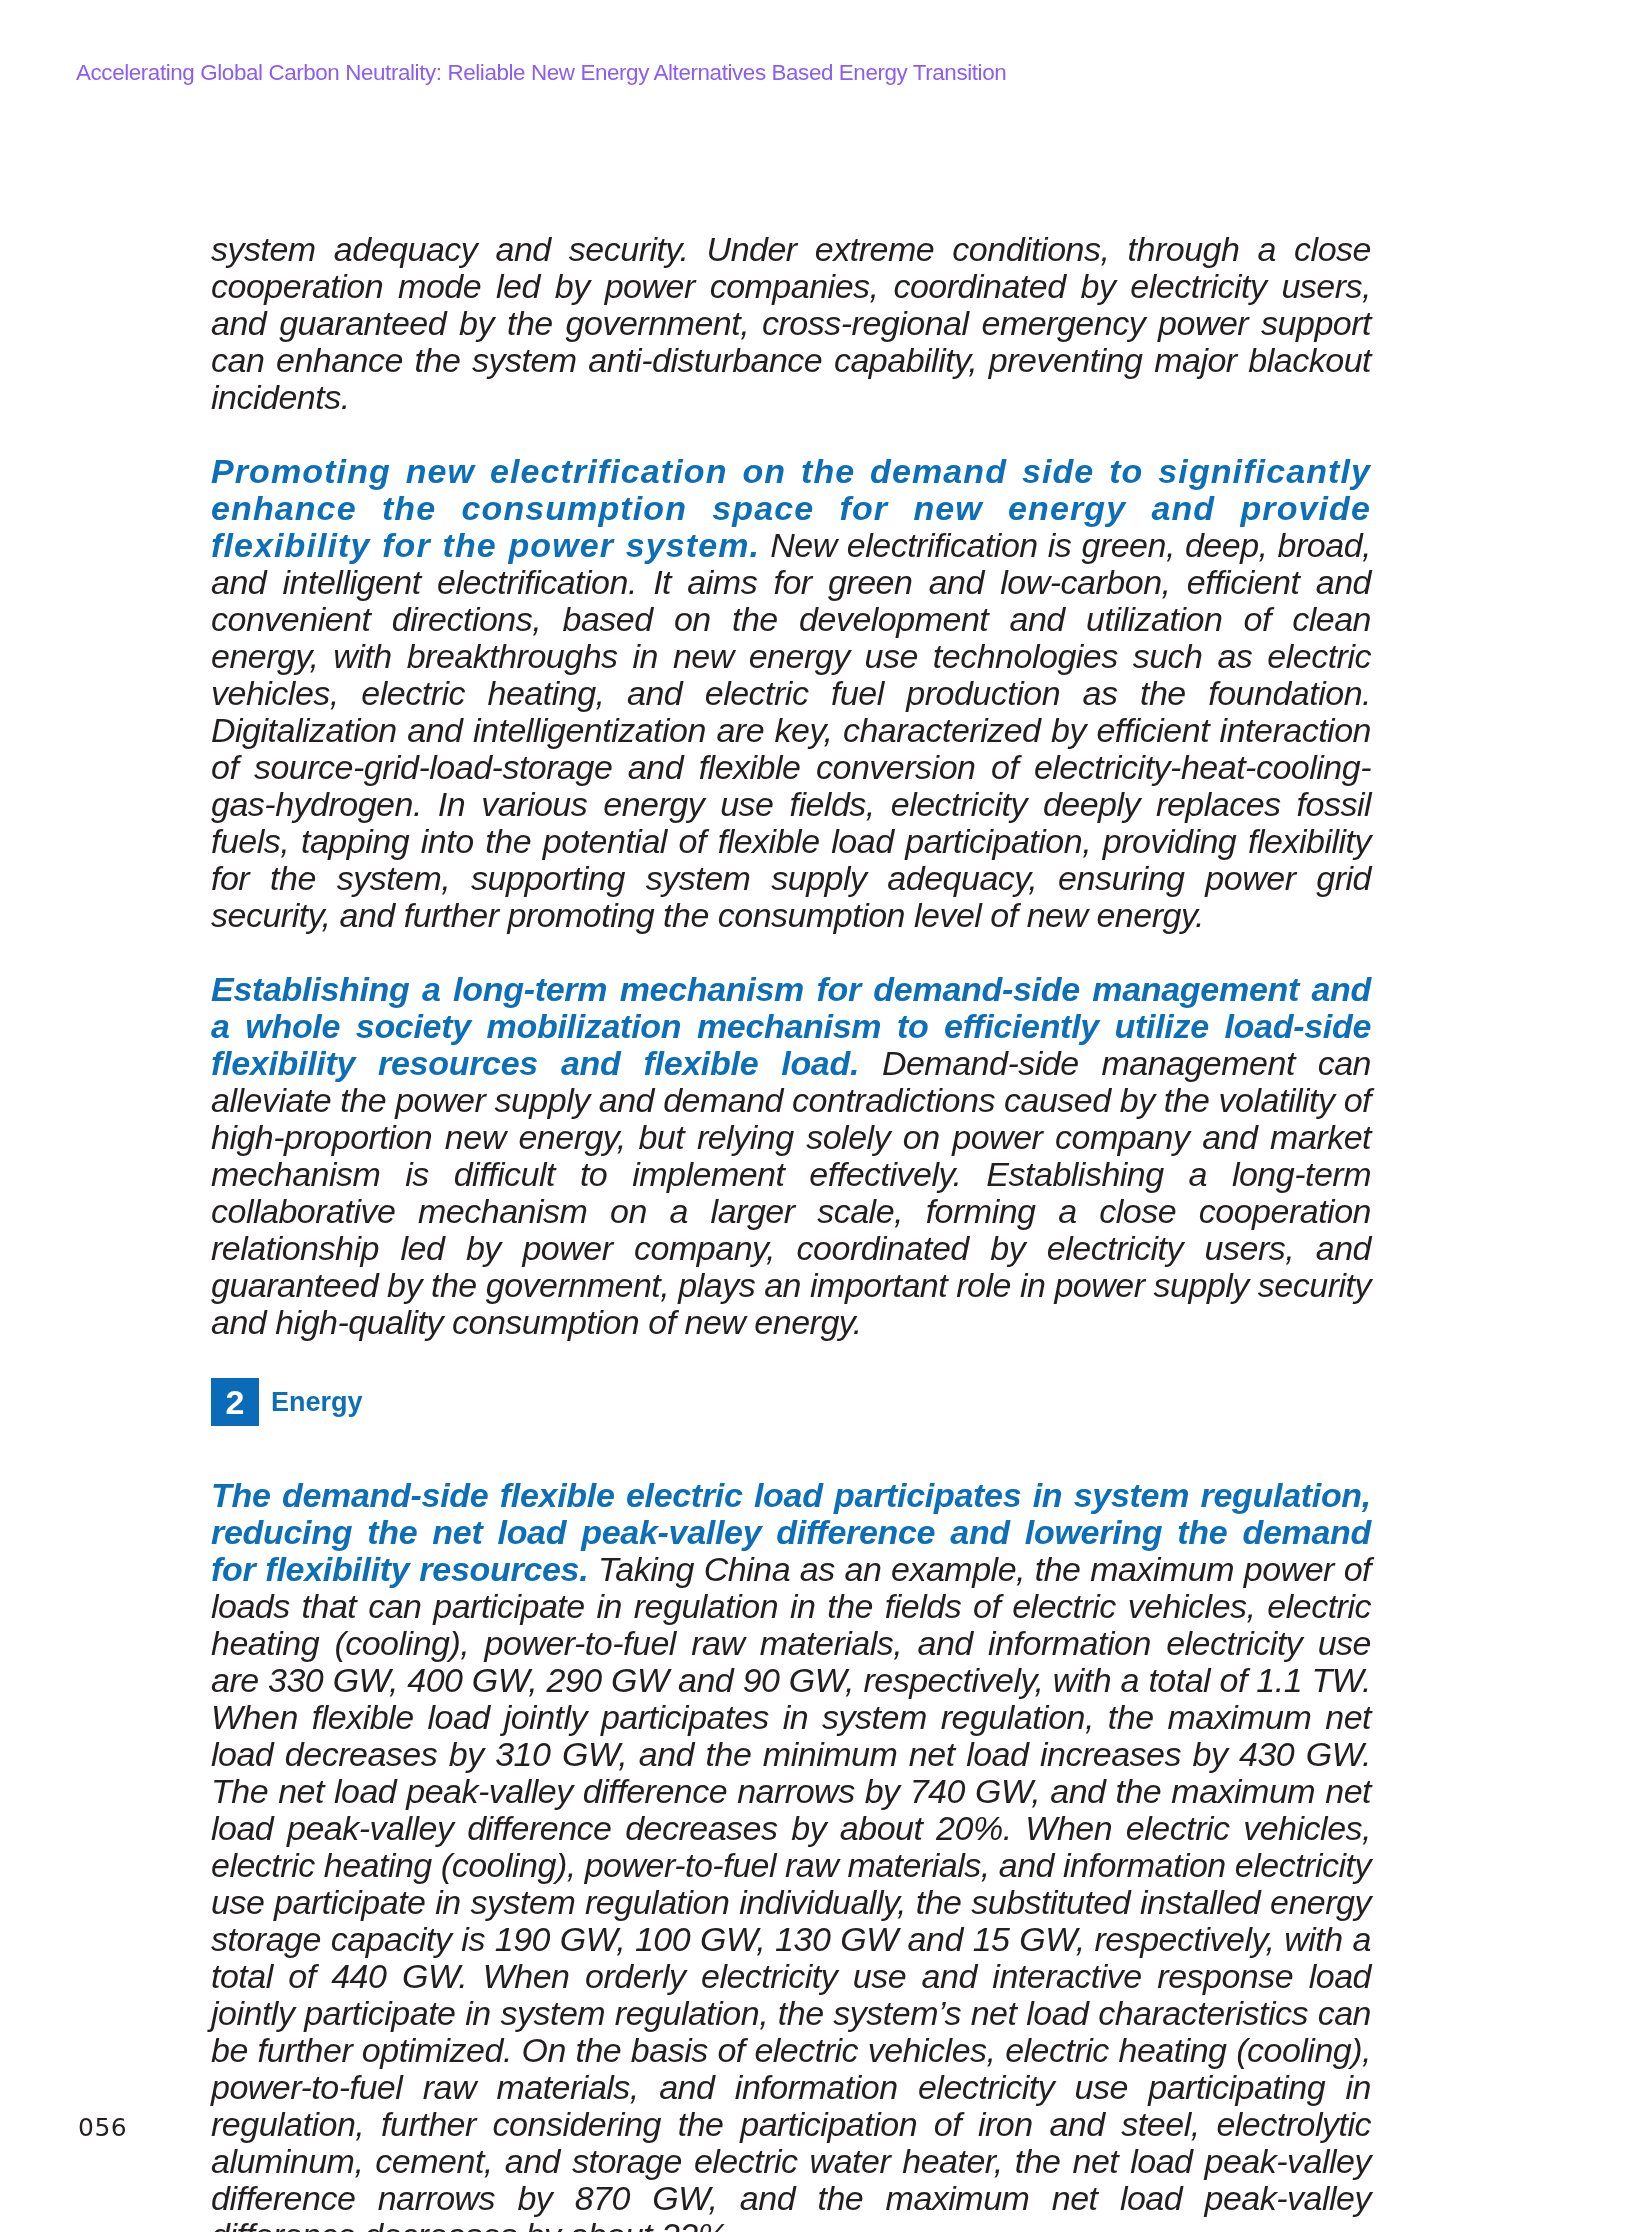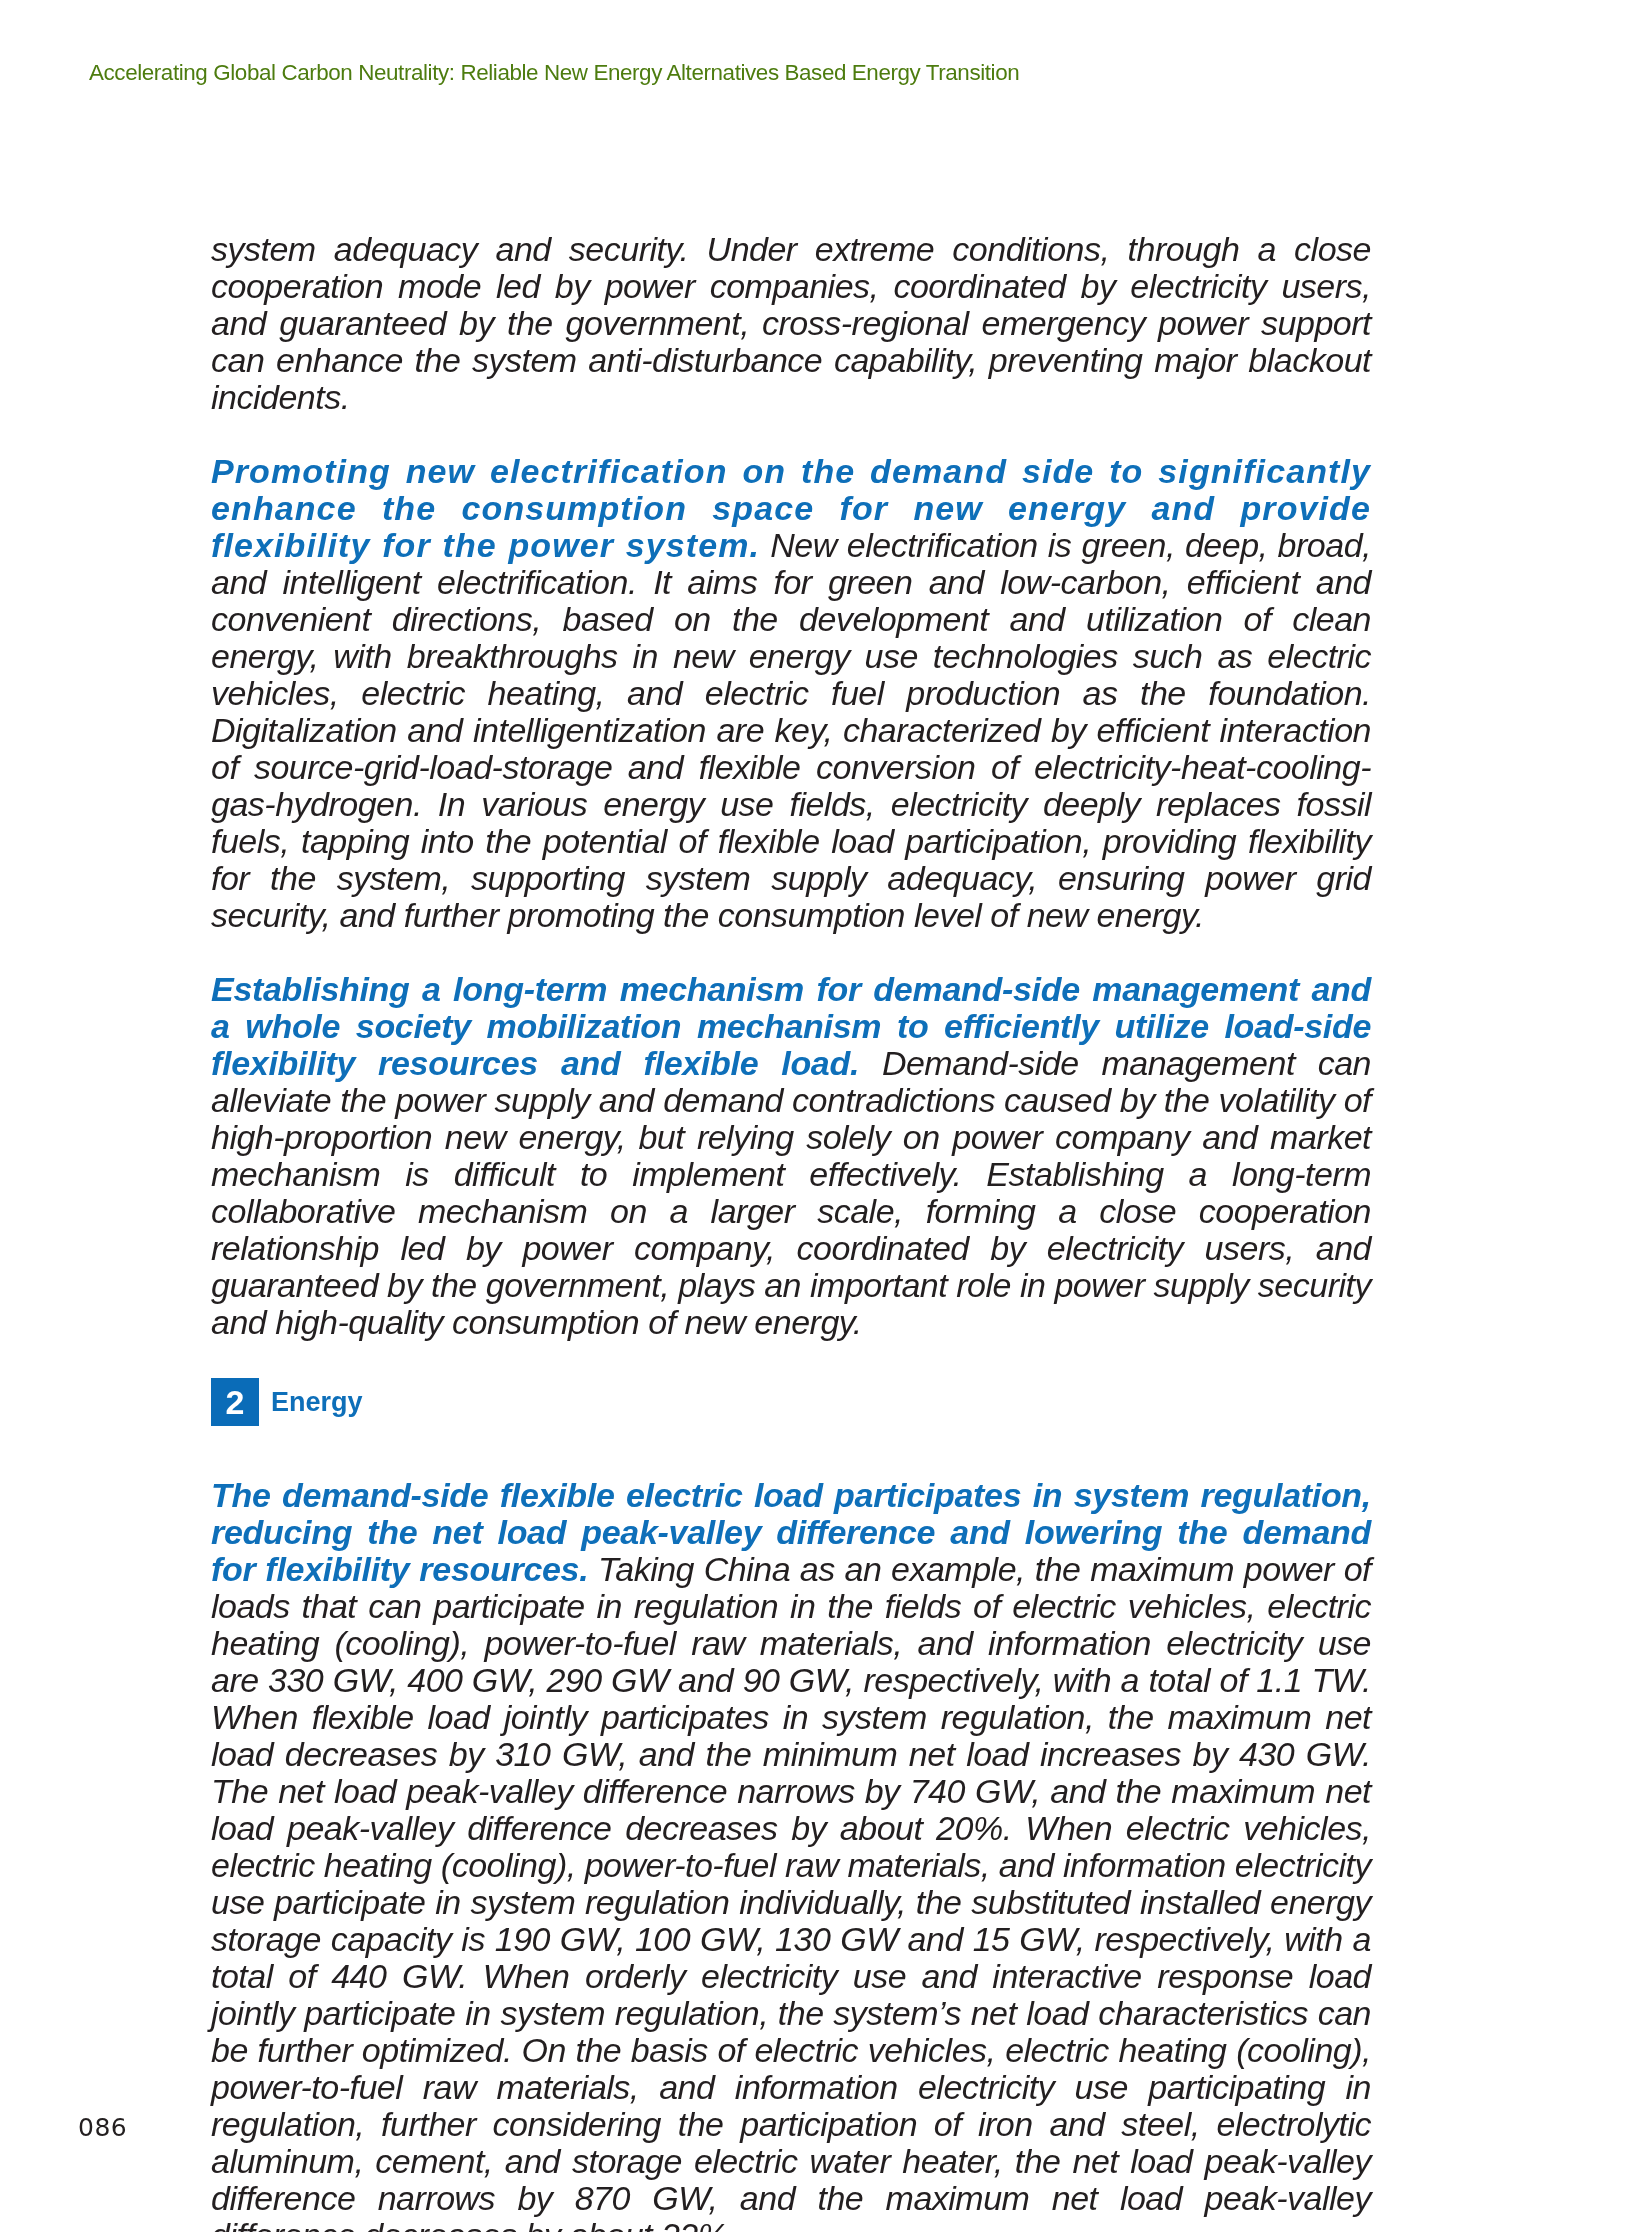--- a/index.html
+++ b/index.html
@@ -10,24 +10,24 @@
   body {
     width: 1646px;
     height: 2233px;
     position: relative;
     overflow: hidden;
     font-family: "Liberation Sans", sans-serif;
     color: #231f20;
   }
   .running-header {
     position: absolute;
-    left: 89px;
+    left: 76px;
     top: 60px;
     font-size: 22.4px;
-    color: #4d7c0f;
+    color: #8b5cf6;
     letter-spacing: -0.4px;
     white-space: nowrap;
   }
   .content {
     position: absolute;
     left: 211px;
     top: 231px;
     width: 1160px;
   }
   .para {
@@ -105,14 +105,14 @@
     <div class="section-badge">2</div>
     <div class="section-title">Energy</div>
   </div>
 
   <p class="para">
     <span class="lead">The demand-side flexible electric load participates in system regulation, reducing the net load peak-valley difference and lowering the demand for flexibility resources.</span><span class="body-text"> Taking China as an example, the maximum power of loads that can participate in regulation in the fields of electric vehicles, electric heating (cooling), power-to-fuel raw materials, and information electricity use are 330 GW, 400 GW, 290 GW and 90 GW, respectively, with a total of 1.1 TW. When flexible load jointly participates in system regulation, the maximum net load decreases by 310 GW, and the minimum net load increases by 430 GW. The net load peak-valley difference narrows by 740 GW, and the maximum net load peak-valley difference decreases by about 20%. When electric vehicles, electric heating (cooling), power-to-fuel raw materials, and information electricity use participate in system regulation individually, the substituted installed energy storage capacity is 190 GW, 100 GW, 130 GW and 15 GW, respectively, with a total of 440 GW. When orderly electricity use and interactive response load jointly participate in system regulation, the system’s net load characteristics can be further optimized. On the basis of electric vehicles, electric heating (cooling), power-to-fuel raw materials, and information electricity use participating in regulation, further considering the participation of iron and steel, electrolytic aluminum, cement, and storage electric water heater, the net load peak-valley difference narrows by 870 GW, and the maximum net load peak-valley difference decreases by about 22%.</span>
   </p>
 
 </div>
 
-<div class="page-number">086</div>
+<div class="page-number">056</div>
 
 
 </body></html>

